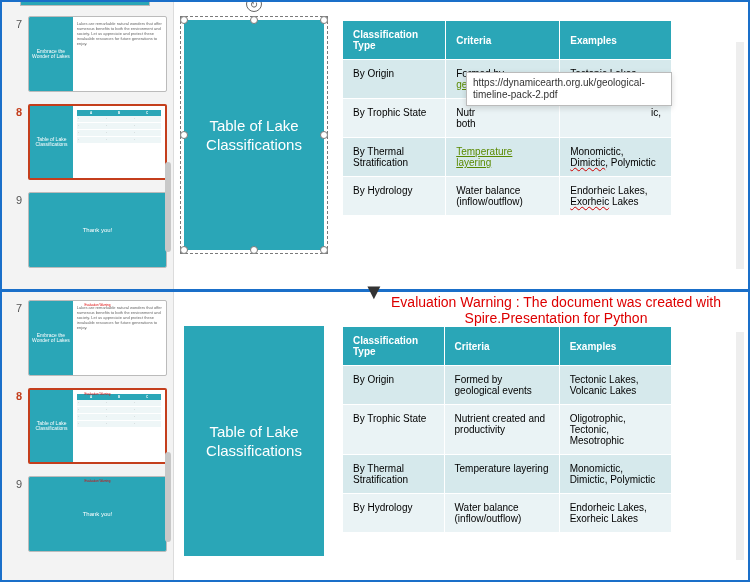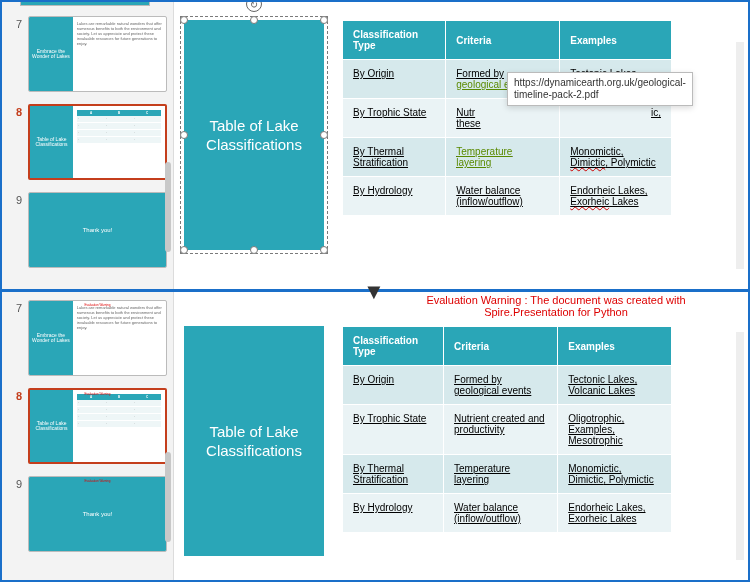--- a/index.html
+++ b/index.html
@@ -29,29 +29,29 @@
   .title-box span { color:#fff; font-size:15px; font-weight:500; text-align:center; line-height:1.3; }
   .sel-border { position:absolute; inset:-4px; border:1.5px dashed #7a7a7a; }
   .handle { position:absolute; width:8px; height:8px; background:#fff; border:1px solid #7a7a7a; border-radius:50%; }
   .h-nw { top:-4px; left:-4px; } .h-n { top:-4px; left:50%; margin-left:-4px; } .h-ne { top:-4px; right:-4px; }
   .h-w { top:50%; left:-4px; margin-top:-4px; } .h-e { top:50%; right:-4px; margin-top:-4px; }
   .h-sw { bottom:-4px; left:-4px; } .h-s { bottom:-4px; left:50%; margin-left:-4px; } .h-se { bottom:-4px; right:-4px; }
   .rot { position:absolute; top:-24px; left:50%; margin-left:-8px; width:16px; height:16px; border:1.5px solid #666; border-radius:50%; background:#fff; display:flex; align-items:center; justify-content:center; font-size:10px; color:#666; }
   .rot::after { content:"↻"; }
   table.classif { border-collapse:collapse; width:330px; font-size:10px; }
   table.classif th { background:#2aa6b7; color:#fff; text-align:left; font-weight:600; padding:8px 10px; border:1px solid #fff; }
-  table.classif td { padding:8px 10px; border:1px solid #fff; vertical-align:top;text-decoration:underline; }
+  table.classif td { padding:8px 10px; border:1px solid #fff; vertical-align:top; }
   table.classif tr:nth-child(odd) td { background:#eaf3f5; }
   table.classif tr:nth-child(even) td { background:#d6e9ec; }
   .hlink { color:#5a8a00; text-decoration:underline; cursor:pointer; }
   .squiggly { text-decoration: underline wavy #c00; text-decoration-thickness:1px; }
   .tooltip { position:absolute; background:#fff; border:1px solid #bbb; font-size:10px; padding:4px 6px; color:#333; box-shadow:0 2px 6px rgba(0,0,0,.15); line-height:1.2; z-index:10; }
   .right-shadow { position:absolute; right:4px; top:40px; bottom:20px; width:8px; background:#eee; }
   .arrow-down { position:absolute; left:50%; margin-left:-12px; font-size:22px; color:#333; z-index:20; }
-  .eval-warn { position:absolute; top:2px; left:210px; right:20px; font-size:11px; color:#d00; text-align:center; }
+  .eval-warn { position:absolute; top:2px; left:210px; right:20px; font-size:14px; color:#d00; text-align:center; }
   .thumb-warn { font-size:3px; color:#d00; text-align:center; width:100%; position:absolute; top:2px; left:0; }
   .peek { position:absolute; left:18px; top:-6px; width:130px; height:10px; background:#2aa6b7; border:1px solid #bbb; }
 </style>
 </head>
 <body>
 
 <div class="split">
 
   <div class="pane top" style="height:290px;">
     <div class="sidebar">
@@ -144,36 +144,36 @@
               <th>Criteria</th>
               <th>Examples</th>
             </tr>
             <tr>
               <td>By Origin</td>
               <td><span>Formed by </span><span class="hlink">geological events</span></td>
               <td>Tectonic Lakes, Volcanic Lakes</td>
             </tr>
             <tr>
               <td>By Trophic State</td>
-              <td><span>Nutr</span><br><span>these</span></td>
+              <td><span>Nutr</span><br><span>both</span></td>
               <td style="text-align:right;"><span>ic,</span></td>
             </tr>
             <tr>
               <td>By Thermal Stratification</td>
               <td><span class="hlink">Temperature layering</span></td>
               <td><span>Monomictic, </span><span class="squiggly">Dimictic</span><span>, Polymictic</span></td>
             </tr>
             <tr>
               <td>By Hydrology</td>
               <td>Water balance (inflow/outflow)</td>
               <td><span>Endorheic Lakes, </span><span class="squiggly">Exorheic</span><span> Lakes</span></td>
             </tr>
           </tbody>
             </table>
-          <div class="tooltip" style="top:52px; left:124px;margin-left:41px;">
+          <div class="tooltip" style="top:52px; left:124px;">
             <div>https://dynamicearth.org.uk/geological-timeline-pack-2.pdf</div>
           </div>
         </div>
       </div>
       <div class="right-shadow"></div>
     </div>
     <div class="arrow-down" style="bottom:-16px;">▼</div>
   </div>
 
   <div class="pane" style="height:292px;">
@@ -260,21 +260,21 @@
             <th>Examples</th>
           </tr>
           <tr>
             <td>By Origin</td>
             <td><span>Formed by </span><span>geological events</span></td>
             <td>Tectonic Lakes, Volcanic Lakes</td>
           </tr>
           <tr>
             <td>By Trophic State</td>
             <td>Nutrient created and productivity</td>
-            <td>Oligotrophic, Examples, Mesotrophic</td>
+            <td>Oligotrophic, Tectonic, Mesotrophic</td>
           </tr>
           <tr>
             <td>By Thermal Stratification</td>
             <td>Temperature layering</td>
             <td><span>Monomictic, </span><span>Dimictic</span><span>, Polymictic</span></td>
           </tr>
           <tr>
             <td>By Hydrology</td>
             <td>Water balance (inflow/outflow)</td>
             <td><span>Endorheic Lakes, </span><span>Exorheic</span><span> Lakes</span></td>

